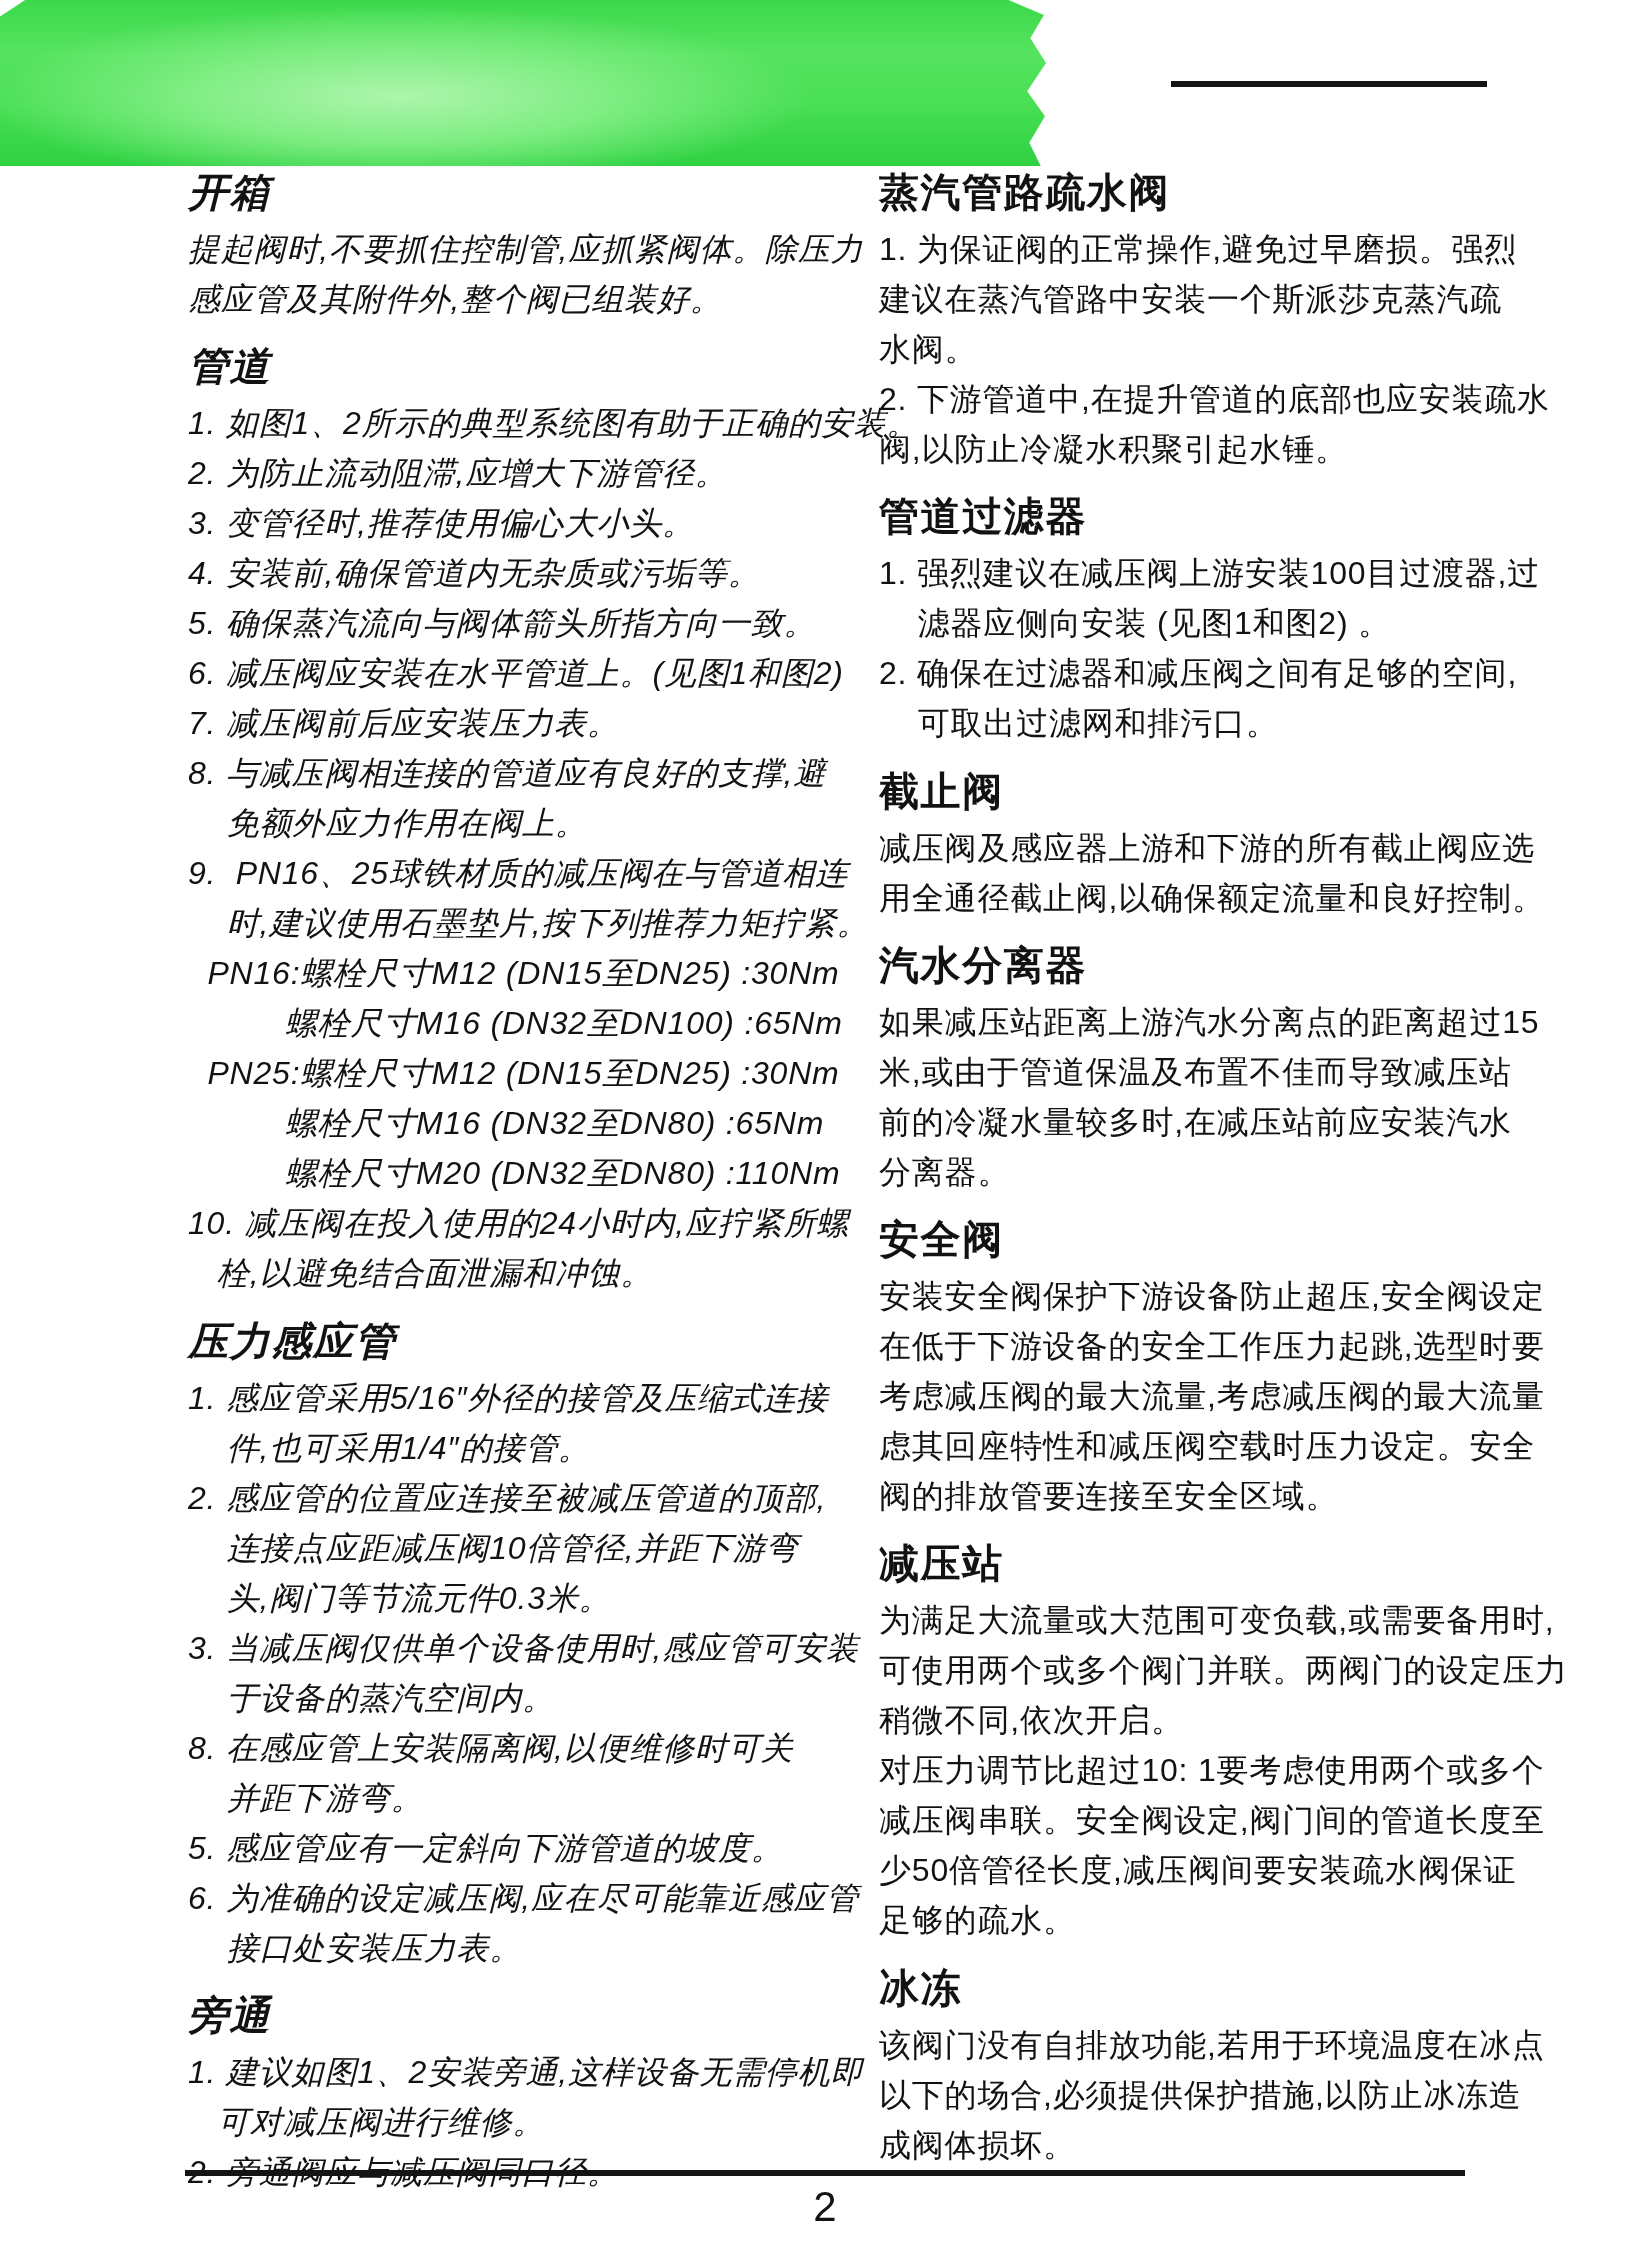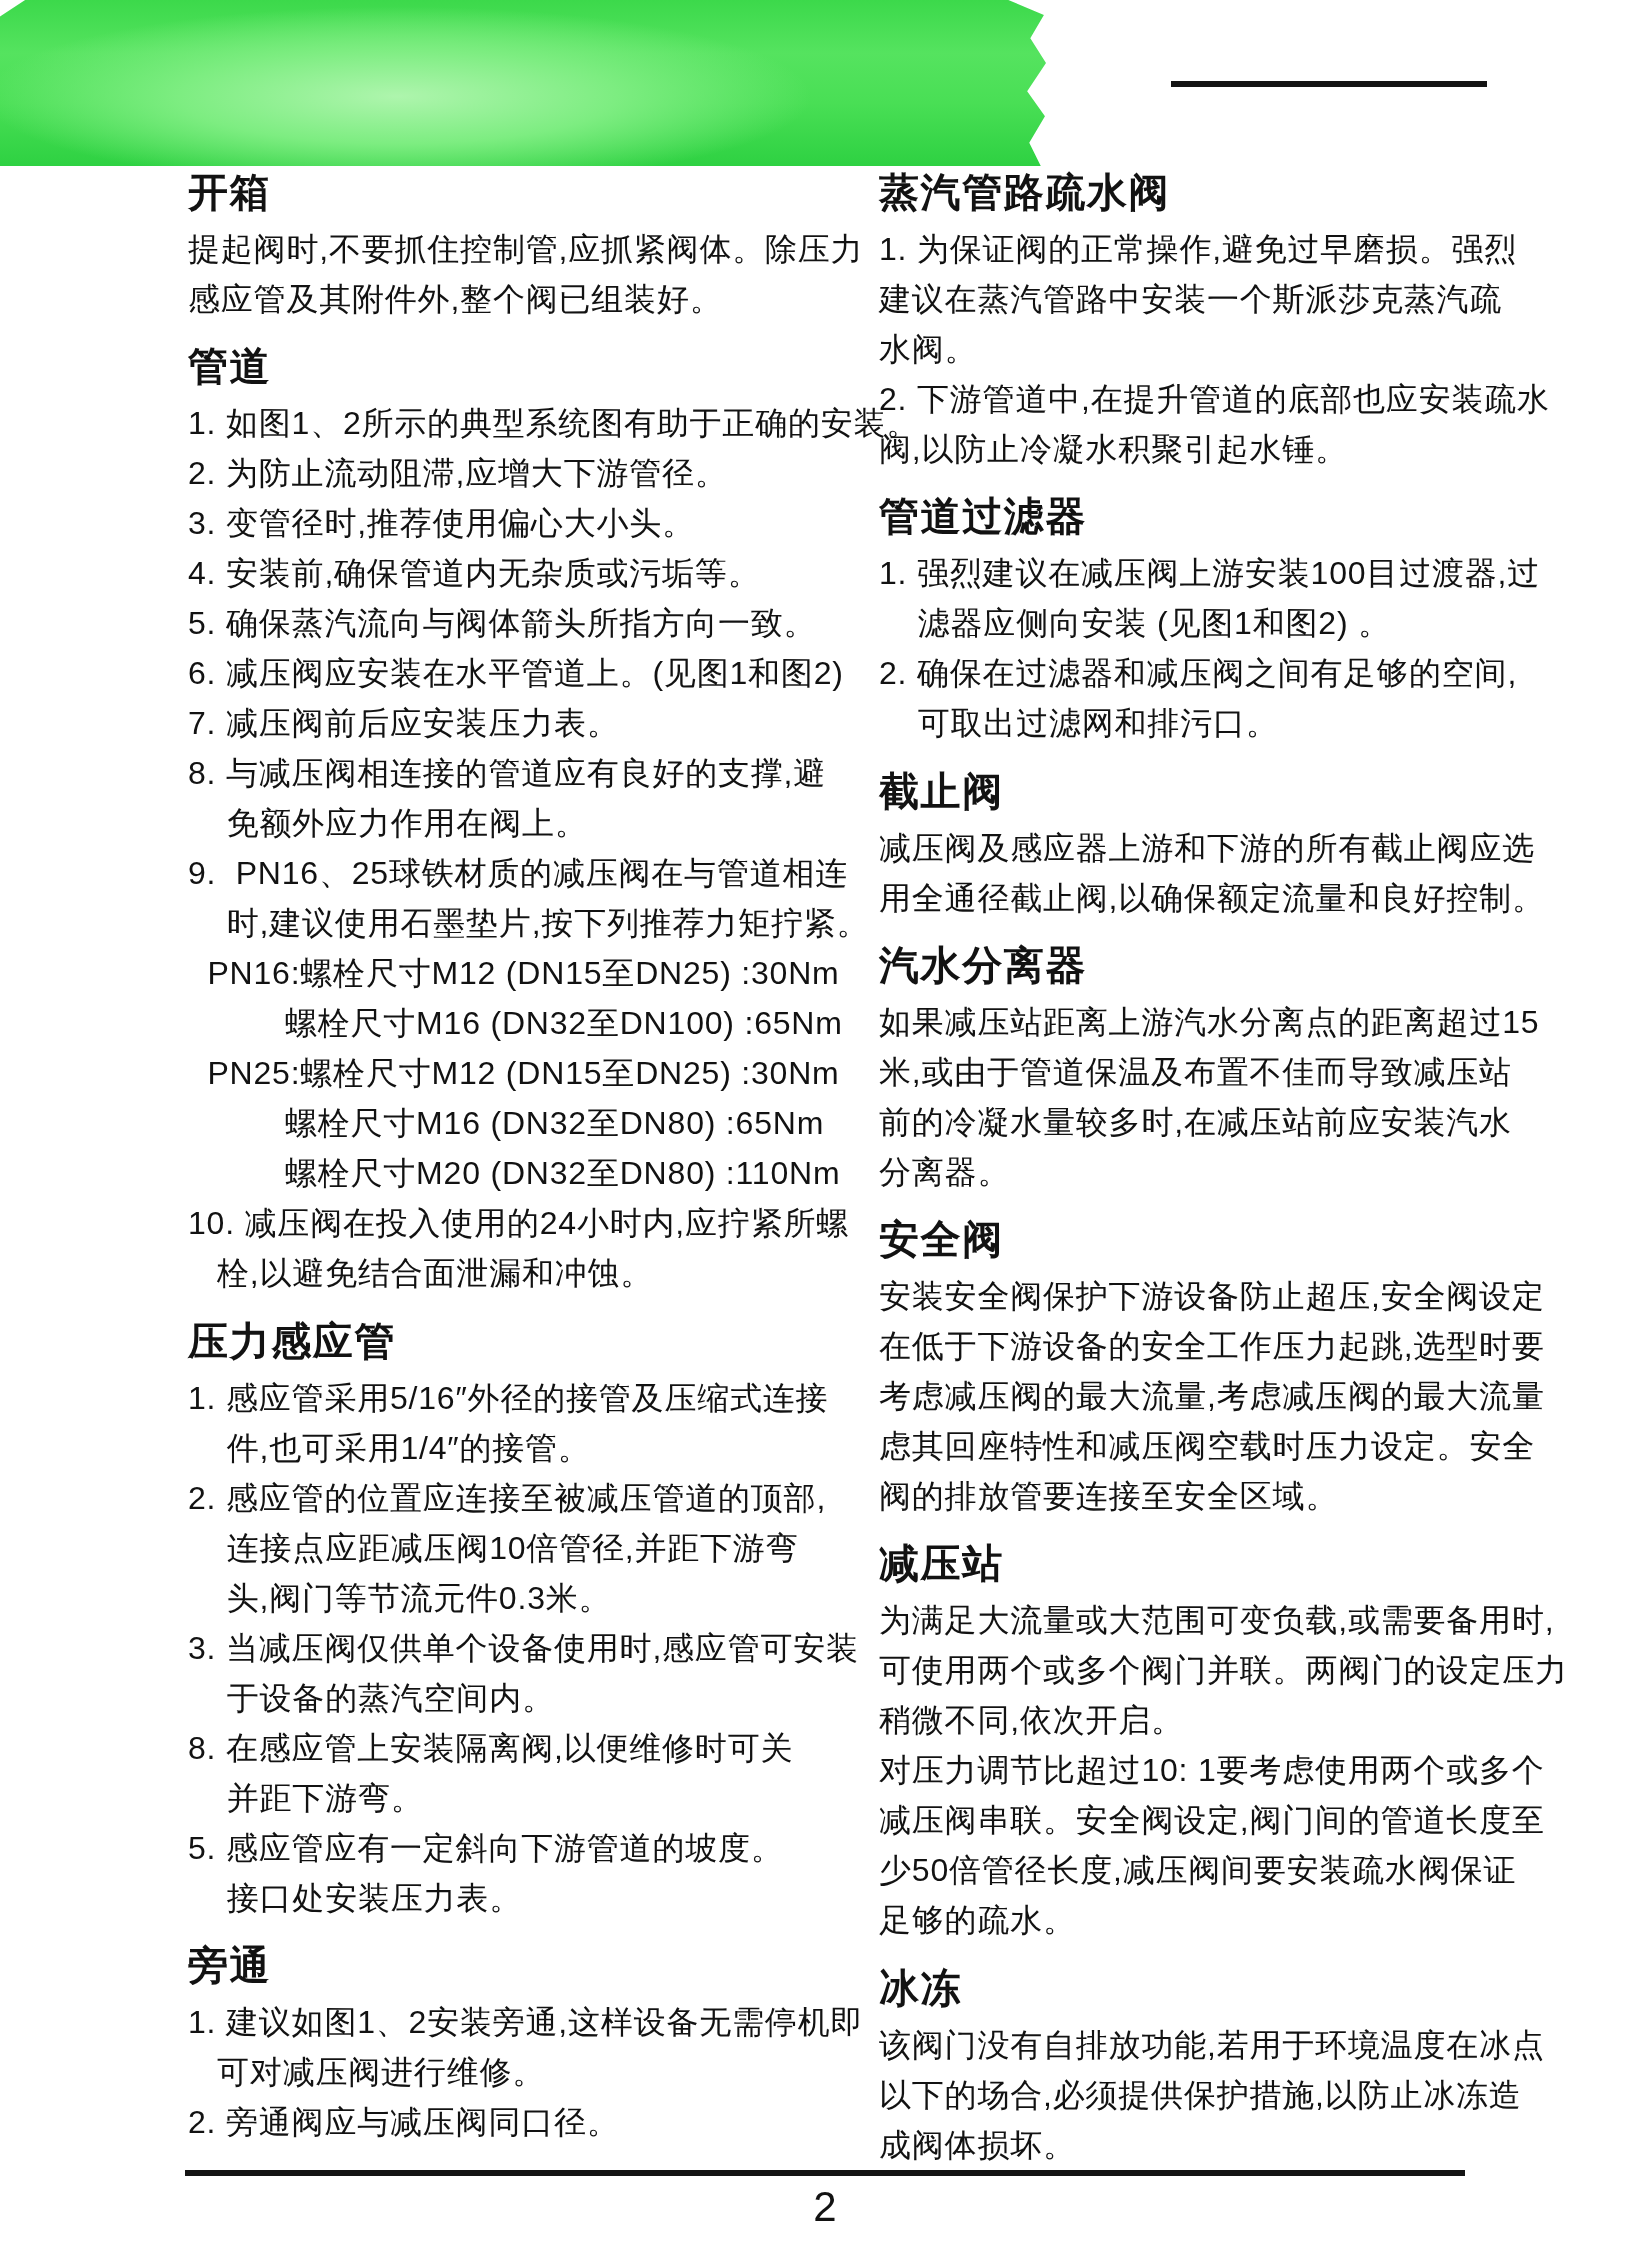--- a/index.html
+++ b/index.html
@@ -18,21 +18,21 @@
   }
   .top-rule{
     position:absolute;left:1171px;top:81px;width:316px;height:6.4px;background:#141414;
   }
   
   .columns{
     position:absolute;left:188px;top:169px;width:1419px;
     display:flex;align-items:flex-start;
   }
   .col{flex:none;}
-  .col-left{width:691px;}
+  .col-left{width:691px;font-style:italic;}
   .col-right{width:728px;}
   section{display:block;}
   .h{
     font-size:40px;font-weight:bold;line-height:47px;
     margin:19.3px 0 8px 0;letter-spacing:1.6px;white-space:pre;
   }
   section:first-child .h{margin-top:0;}
   .sec-lines{display:block;}
   .line{
     font-size:32px;line-height:50px;letter-spacing:0.8px;white-space:pre;
@@ -91,20 +91,21 @@
           <div class="line">1. 感应管采用5/16″外径的接管及压缩式连接</div>
           <div class="line">    件,也可采用1/4″的接管。</div>
           <div class="line">2. 感应管的位置应连接至被减压管道的顶部,</div>
           <div class="line">    连接点应距减压阀10倍管径,并距下游弯</div>
           <div class="line">    头,阀门等节流元件0.3米。</div>
           <div class="line">3. 当减压阀仅供单个设备使用时,感应管可安装</div>
           <div class="line">    于设备的蒸汽空间内。</div>
           <div class="line">8. 在感应管上安装隔离阀,以便维修时可关</div>
           <div class="line">    并距下游弯。</div>
           <div class="line">5. 感应管应有一定斜向下游管道的坡度。</div>
+          <div class="line">6. 为准确的设定减压阀,应在尽可能靠近感应管</div>
           <div class="line">    接口处安装压力表。</div>
         </div>
     </section>
     <section>
       <div class="h">旁通</div>
       <div class="sec-lines">
           <div class="line">1. 建议如图1、2安装旁通,这样设备无需停机即</div>
           <div class="line">   可对减压阀进行维修。</div>
           <div class="line">2. 旁通阀应与减压阀同口径。</div>
         </div>

